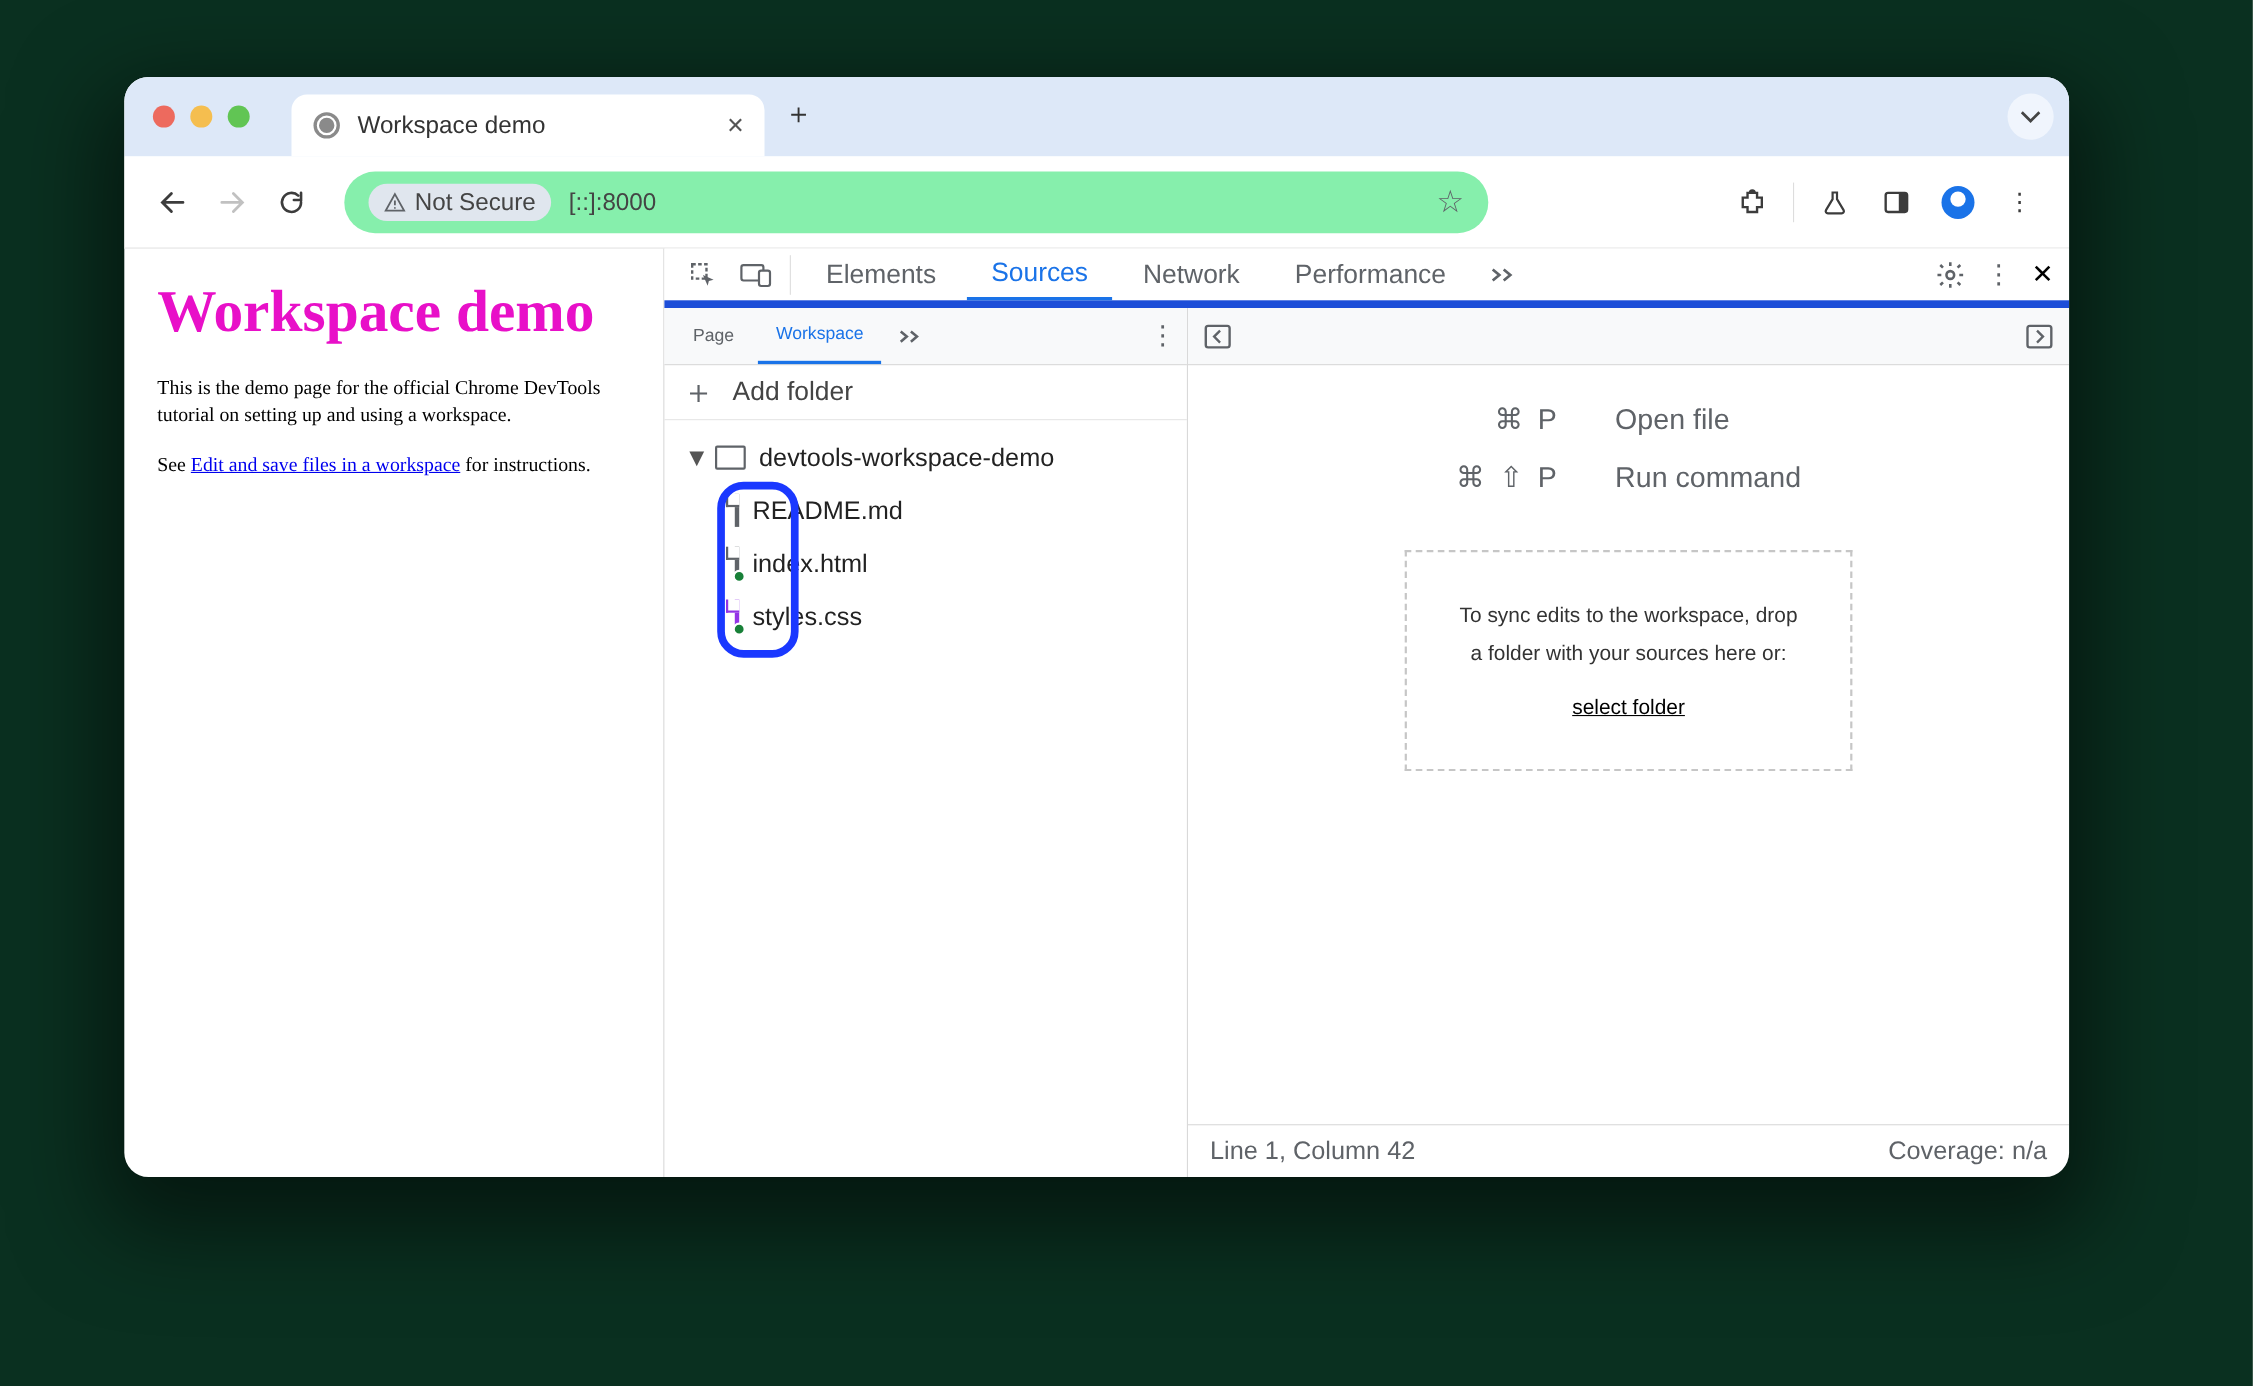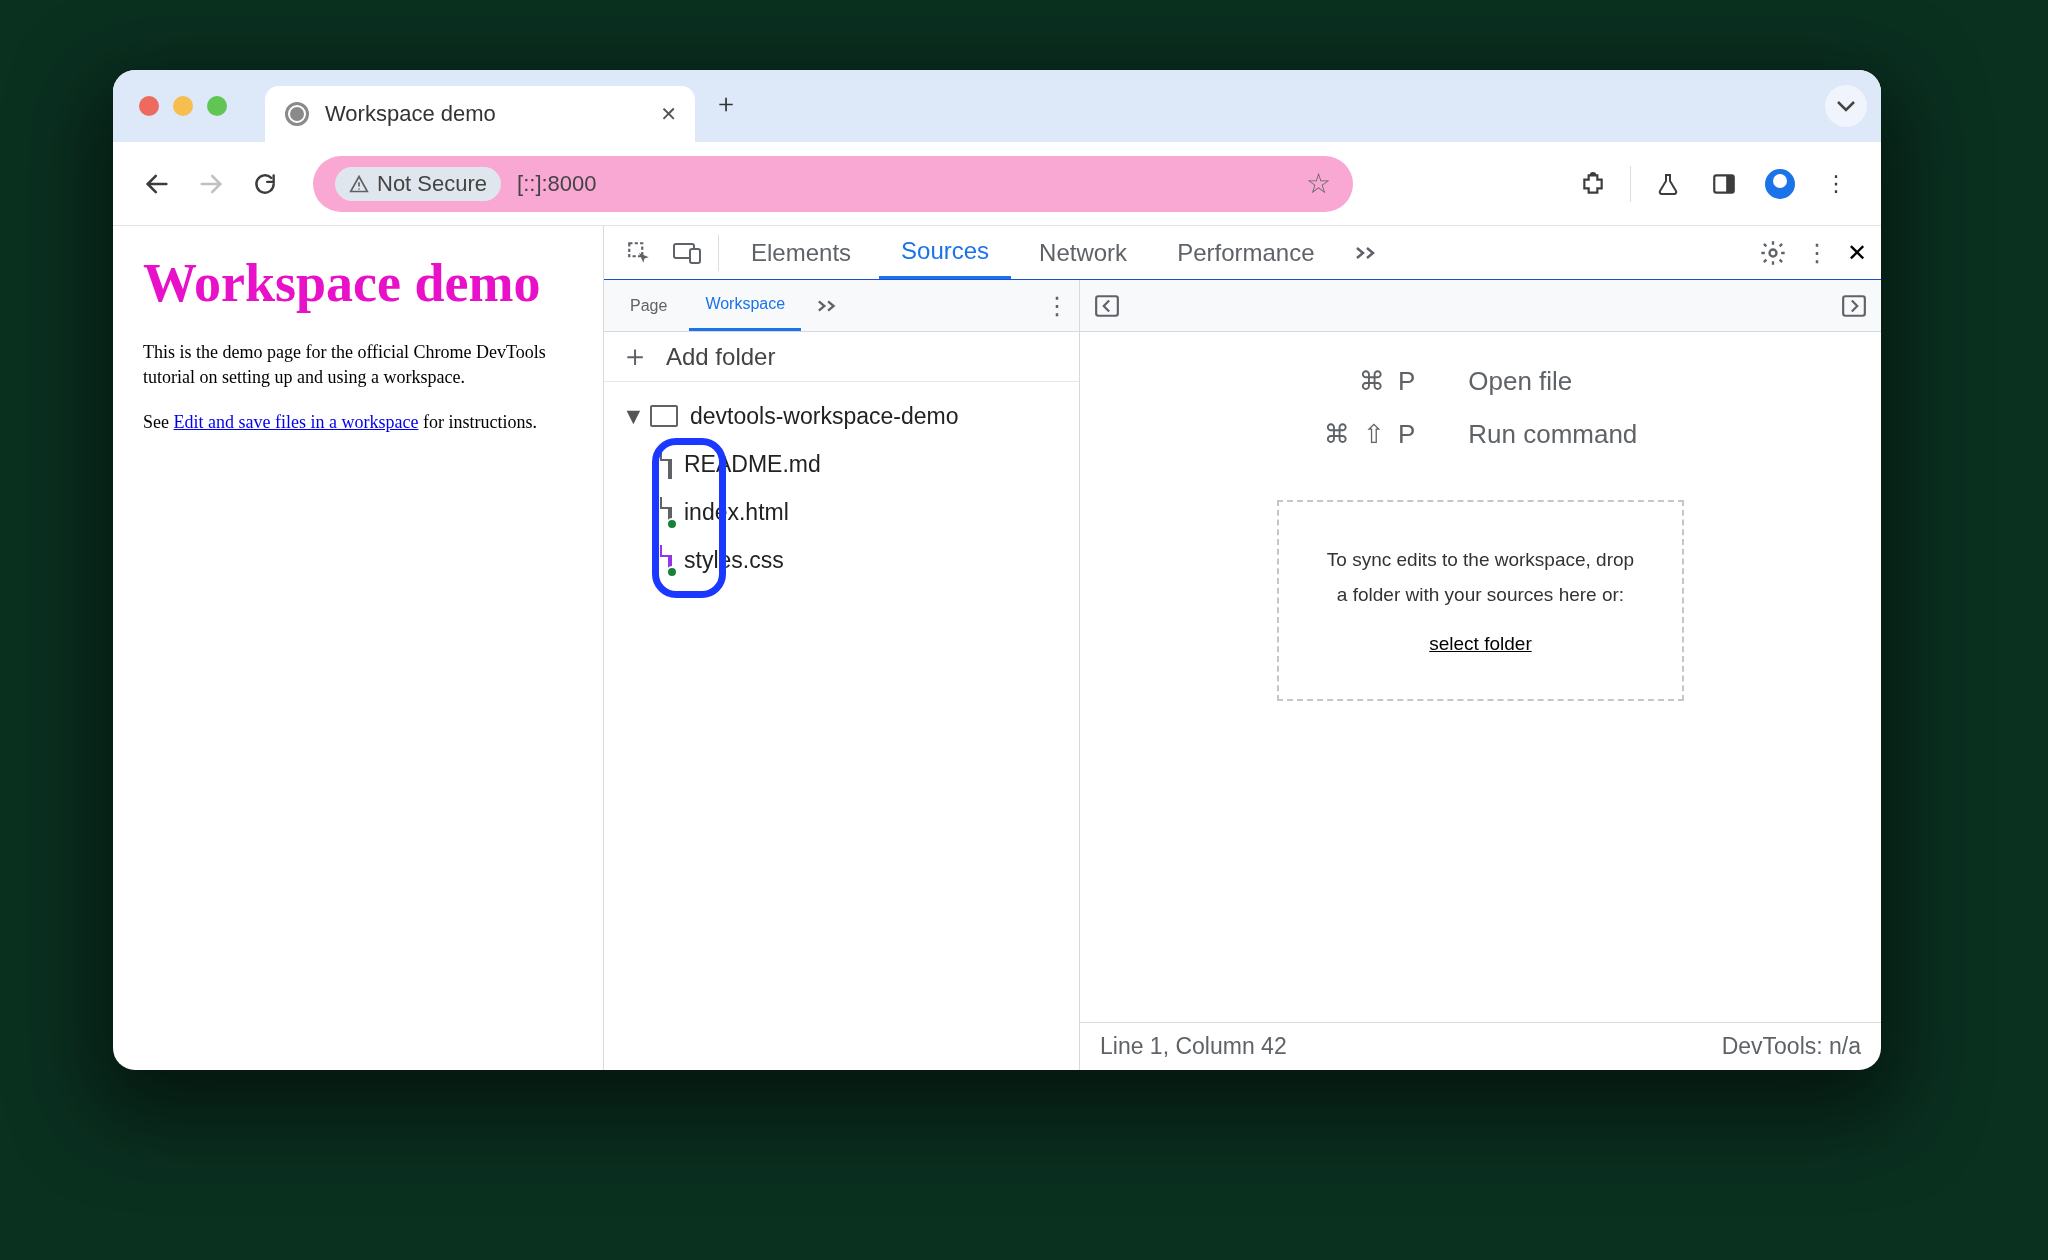--- a/index.html
+++ b/index.html
@@ -45,40 +45,40 @@
   .newtab{margin-left:18px;color:#333;font-size:26px;align-self:center;padding-bottom:6px;}
   .chevbtn{margin-left:auto;width:42px;height:42px;border-radius:50%;background:#f0f5fd;display:flex;align-items:center;justify-content:center;align-self:center;}
   
   .toolbar {
     height:84px; background:#fff; border-bottom:1px solid #e3e3e3;
     display:flex; align-items:center; padding:0 22px; gap:10px;
   }
   .navicon{width:44px;display:flex;align-items:center;justify-content:center;color:#444;font-size:26px;}
   .navicon.dis{color:#bdbdbd;}
   .omnibox{
-    flex:0 0 1040px; height:56px; background:#f9a8d4; border-radius:30px;
+    flex:0 0 1040px; height:56px; background:#86efac; border-radius:30px;
     display:flex; align-items:center; padding:0 22px; gap:16px; margin-left:16px;
     color:#444; font-size:22px;
   }
   .pill{background:#e0e6ee;border-radius:20px;padding:4px 14px;display:flex;align-items:center;gap:8px;color:#444;}
   .spacer{flex:1;}
   .tbicon{width:46px;display:flex;align-items:center;justify-content:center;color:#3c3c3c;font-size:22px;}
   .sep{width:1px;height:36px;background:#ddd;margin:0 4px;}
   .avatar{width:30px;height:30px;border-radius:50%;background:#1a73e8;position:relative;}
   .avatar::after{content:"";position:absolute;left:8px;top:5px;width:14px;height:14px;border-radius:50%;background:#fff;}
   
   .body{flex:1;display:flex;min-height:0;}
   .page{width:490px;padding:26px 22px 22px 30px;color:#000;font-family:"Times New Roman",serif;}
   .page h1{color:#e810c8;font-size:54px;font-weight:bold;margin-bottom:26px;}
   .page p{font-size:18px;line-height:1.4;margin-bottom:20px;}
   .page a{color:#0000ee;text-decoration:underline;}
   
   .devtools{flex:1;display:flex;flex-direction:column;border-left:1px solid #d9d9d9;font-family:-apple-system,"Helvetica Neue",Arial,sans-serif;}
   .dt-mainbar{
-    height:54px;background:#fff;border-bottom:1px solid #1d4ed8;
+    height:54px;background:#fff;border-bottom:7px solid #1d4ed8;
     display:flex;align-items:center;padding:0 14px;gap:6px;
   }
   .dt-mainbar .ib{width:42px;display:flex;align-items:center;justify-content:center;color:#5f6368;}
   .dt-tab{padding:0 22px;height:100%;display:flex;align-items:center;font-size:24px;color:#5f6368;cursor:pointer;}
   .dt-tab.active{color:#1a73e8;border-bottom:3px solid #1a73e8;}
   .dots{font-size:24px;color:#5f6368;}
   .dt-right{margin-left:auto;display:flex;align-items:center;gap:18px;}
   .dt-content{flex:1;display:flex;min-height:0;}
   
   .srcnav{width:476px;border-right:1px solid #d9d9d9;display:flex;flex-direction:column;}
@@ -303,21 +303,21 @@
               <div>Run command</div>
             </div>
             <div class="dropzone">
               <div>To sync edits to the workspace, drop</div>
               <div>a folder with your sources here or:</div>
               <div style="margin-top:14px;"><a href="#">select folder</a></div>
             </div>
           </div>
           <div class="statusbar">
             <span>Line 1, Column 42</span>
-            <span>DevTools: n/a</span>
+            <span>Coverage: n/a</span>
           </div>
         </div>
 
       </div>
     </div>
 
   </div>
 </div>
 
 </body></html>

